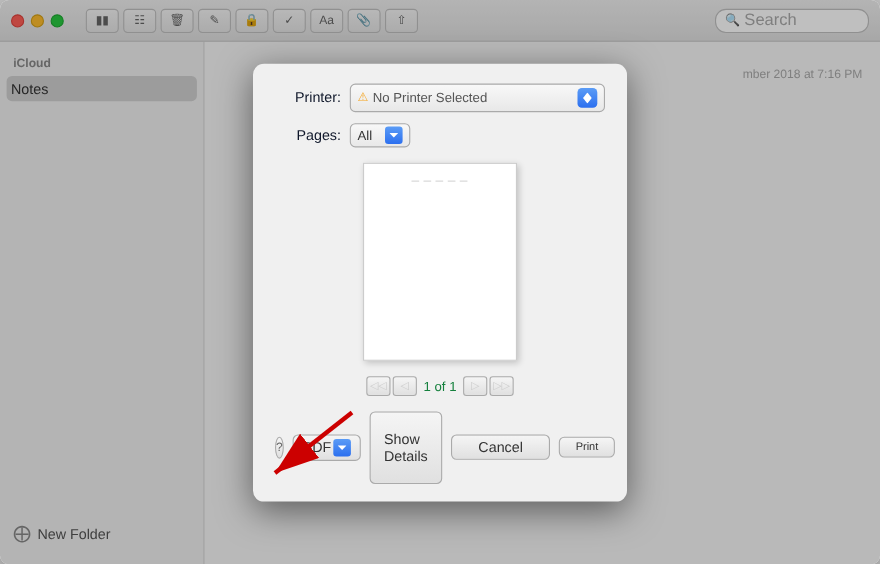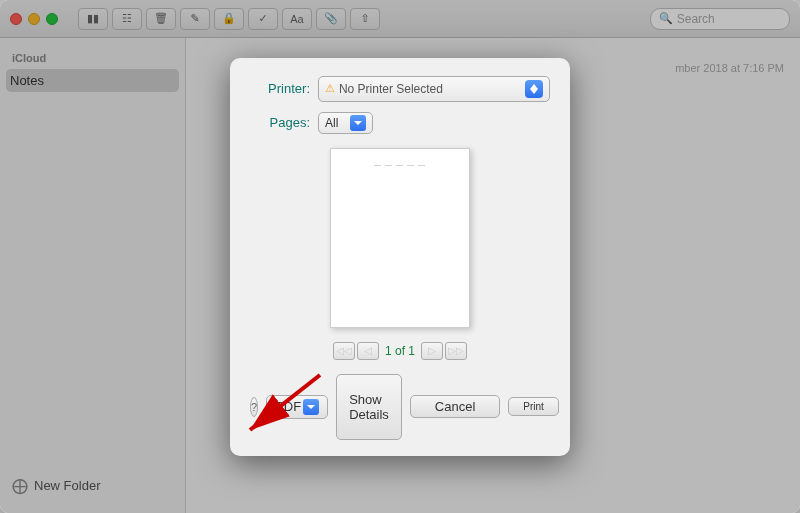--- a/index.html
+++ b/index.html
@@ -178,21 +178,21 @@
     }
 
     .dialog-row {
       display: flex;
       align-items: center;
       gap: 8px;
     }
 
     .dialog-label {
       font-size: 13px;
-      color: #0f766e;
+      color: #0f172a;
       width: 60px;
       text-align: right;
       flex-shrink: 0;
     }
 
     .printer-select {
       flex: 1;
       display: flex;
       align-items: center;
       background: linear-gradient(to bottom, #f8f8f8, #e8e8e8);
@@ -458,21 +458,21 @@
       <div class="toolbar-btn">🗑</div>
       <div class="toolbar-btn">✎</div>
       <div class="toolbar-btn">🔒</div>
       <div class="toolbar-btn">✓</div>
       <div class="toolbar-btn">Aa</div>
       <div class="toolbar-btn">📎</div>
       <div class="toolbar-btn">⇧</div>
     </div>
     <div class="search-bar">
       <span style="font-size:11px;color:#aaa;">🔍</span>
-      <span style="font-size:12px;color:#aaa;">Search</span>
+      <span style="font-size:15px;color:#aaa;">Search</span>
     </div>
   </div>
 
   <div class="main-area">
 
     <div class="sidebar">
       <div class="sidebar-section-label">iCloud</div>
       <div class="sidebar-item selected">
         <span>Notes</span>
       </div>

